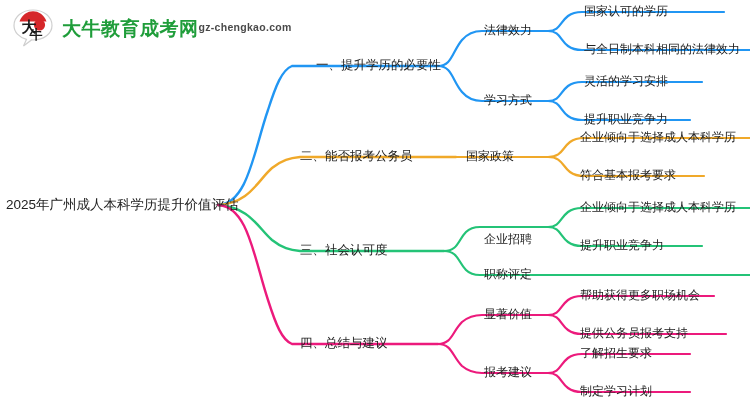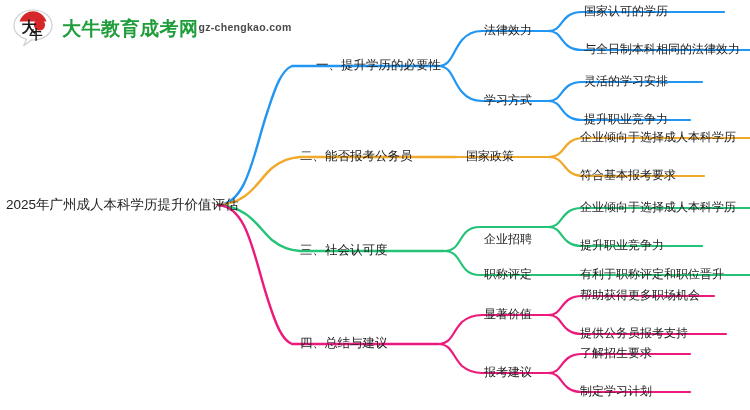--- a/index.html
+++ b/index.html
@@ -117,21 +117,20 @@
   <div class="node lvl1" style="left:300px;top:150px;">二、能否报考公务员</div>
   <div class="node lvl2" style="left:466px;top:150px;">国家政策</div>
   <div class="node lvl3" style="left:580px;top:131px;">企业倾向于选择成人本科学历</div>
   <div class="node lvl3" style="left:580px;top:169px;">符合基本报考要求</div>
 
   <div class="node lvl1" style="left:300px;top:244px;">三、社会认可度</div>
   <div class="node lvl2" style="left:484px;top:233px;">企业招聘</div>
   <div class="node lvl2" style="left:484px;top:268px;">职称评定</div>
   <div class="node lvl3" style="left:580px;top:201px;">企业倾向于选择成人本科学历</div>
   <div class="node lvl3" style="left:580px;top:239px;">提升职业竞争力</div>
-  <div class="node lvl3" style="left:580px;top:268px;">有利于职称评定和职位晋升</div>
 
   <div class="node lvl1" style="left:300px;top:337px;">四、总结与建议</div>
   <div class="node lvl2" style="left:484px;top:308px;">显著价值</div>
   <div class="node lvl2" style="left:484px;top:366px;">报考建议</div>
   <div class="node lvl3" style="left:580px;top:289px;">帮助获得更多职场机会</div>
   <div class="node lvl3" style="left:580px;top:327px;">提供公务员报考支持</div>
   <div class="node lvl3" style="left:580px;top:347px;">了解招生要求</div>
   <div class="node lvl3" style="left:580px;top:385px;">制定学习计划</div>
 
 </div>

